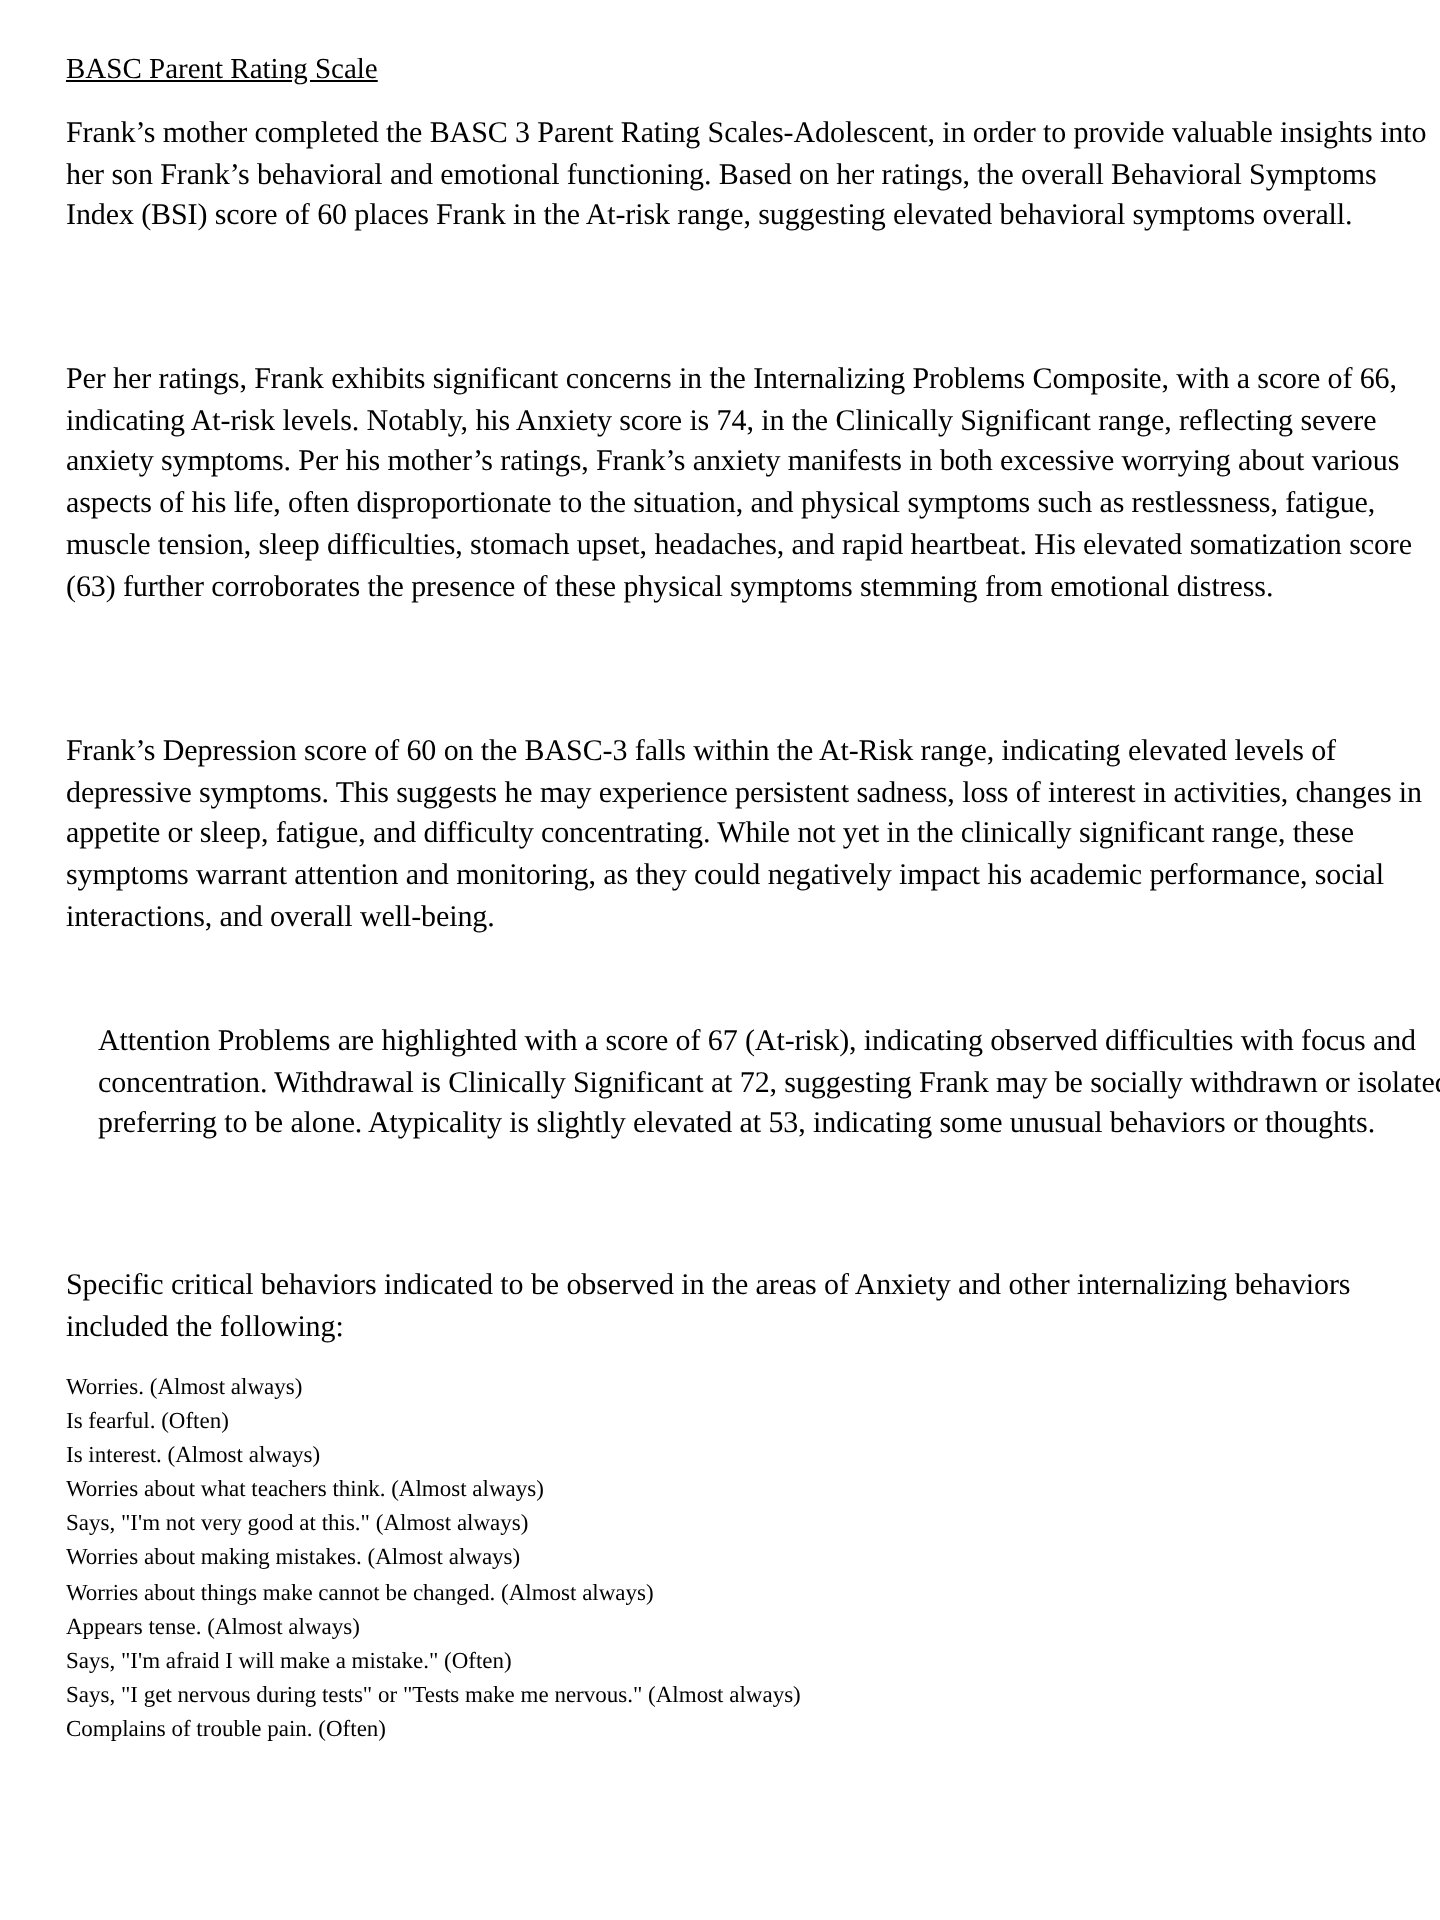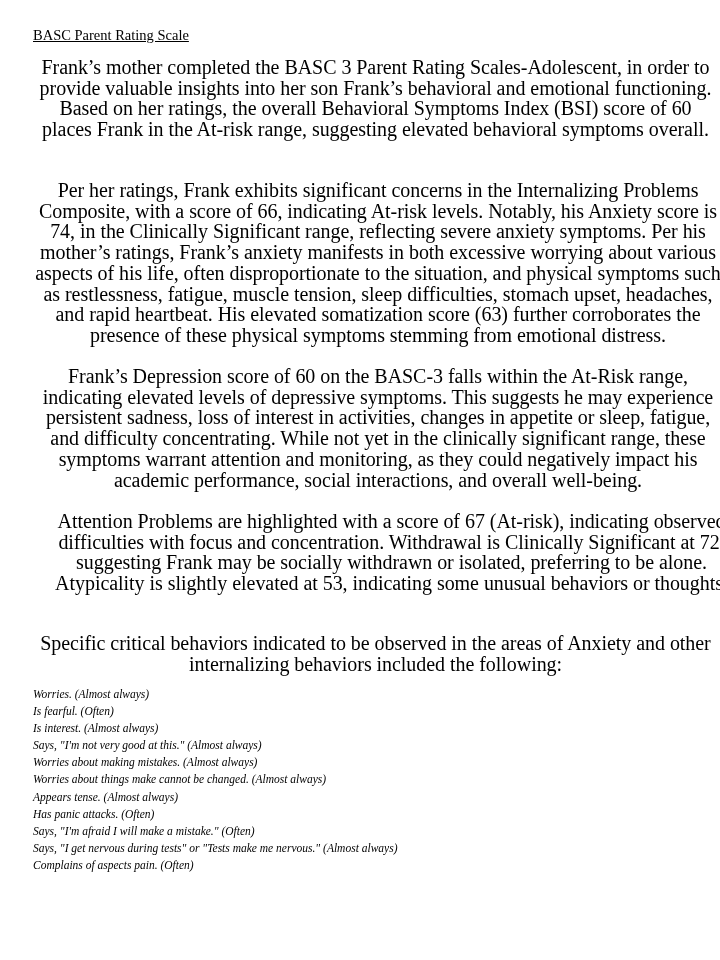--- a/index.html
+++ b/index.html
@@ -21,39 +21,37 @@
       top: 26px;
       width: 690px;
     }
     .title {
       font-size: 14.5px;
       text-decoration: underline;
       line-height: 18px;
       margin: 0 0 8px 0;
     }
     .para {
-      font-size: 20px;
+      font-size: 15px;
       line-height: 20.7px;
       margin: 0;
       letter-spacing: -0.05px;
-      text-align: center;
     }
     .p1 { position: absolute; top: 31px; left: 0; width: 685px; }
     .p2 { position: absolute; top: 154px; left: 0; width: 690px; }
     .p3 { position: absolute; top: 340px; left: 0; width: 690px; }
     .p4 { position: absolute; top: 485px; left: 16px; width: 685px; }
     .p5 { position: absolute; top: 607px; left: 0; width: 685px; }
     .behaviors {
       position: absolute;
       top: 660px;
       left: 0;
       margin: 0;
       padding: 0;
       list-style: none;
-      font-style: italic;
       font-size: 11.5px;
       line-height: 17.1px;
     }
     .behaviors li { margin: 0; padding: 0; }
   </style>
 </head>
 <body>
 
 <div class="page">
   <div class="title">BASC Parent Rating Scale</div>
@@ -61,22 +59,22 @@
   <p class="para p1">Frank’s mother completed the BASC 3 Parent Rating Scales-Adolescent, in order to provide valuable insights into her son Frank’s behavioral and emotional functioning. Based on her ratings, the overall Behavioral Symptoms Index (BSI) score of 60 places Frank in the At-risk range, suggesting elevated behavioral symptoms overall.</p>
   <p class="para p2">Per her ratings, Frank exhibits significant concerns in the Internalizing Problems Composite, with a score of 66, indicating At-risk levels. Notably, his Anxiety score is 74, in the Clinically Significant range, reflecting severe anxiety symptoms. Per his mother’s ratings, Frank’s anxiety manifests in both excessive worrying about various aspects of his life, often disproportionate to the situation, and physical symptoms such as restlessness, fatigue, muscle tension, sleep difficulties, stomach upset, headaches, and rapid heartbeat.  His elevated somatization score (63) further corroborates the presence of these physical symptoms stemming from emotional distress.</p>
   <p class="para p3">Frank’s Depression score of 60 on the BASC-3 falls within the At-Risk range, indicating elevated levels of depressive symptoms. This suggests he may experience persistent sadness, loss of interest in activities, changes in appetite or sleep, fatigue, and difficulty concentrating. While not yet in the clinically significant range, these symptoms warrant attention and monitoring, as they could negatively impact his academic performance, social interactions, and overall well-being.</p>
   <p class="para p4">Attention Problems are highlighted with a score of 67 (At-risk), indicating observed difficulties with focus and concentration. Withdrawal is Clinically Significant at 72, suggesting Frank may be socially withdrawn or isolated, preferring to be alone. Atypicality is slightly elevated at 53, indicating some unusual behaviors or thoughts.</p>
   <p class="para p5">Specific critical behaviors indicated to be observed in the areas of Anxiety and other internalizing behaviors included the following:</p>
 
   <ul class="behaviors">
     <li>Worries. (Almost always)</li>
     <li>Is fearful. (Often)</li>
     <li>Is interest. (Almost always)</li>
+    <li>Worries about what teachers think. (Almost always)</li>
     <li>Says, "I'm not very good at this." (Almost always)</li>
     <li>Worries about making mistakes. (Almost always)</li>
     <li>Worries about things make cannot be changed. (Almost always)</li>
     <li>Appears tense. (Almost always)</li>
-    <li>Has panic attacks. (Often)</li>
     <li>Says, "I'm afraid I will make a mistake." (Often)</li>
     <li>Says, "I get nervous during tests" or "Tests make me nervous." (Almost always)</li>
-    <li>Complains of aspects pain. (Often)</li>
+    <li>Complains of trouble pain. (Often)</li>
   </ul>
 </div>
 
 </body></html>

